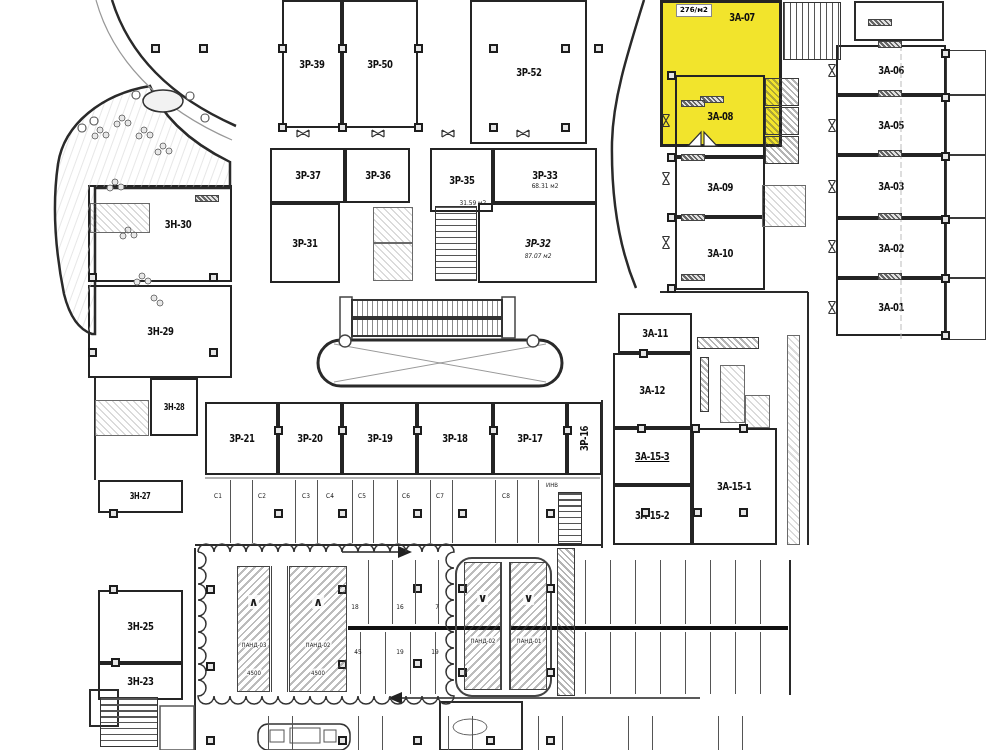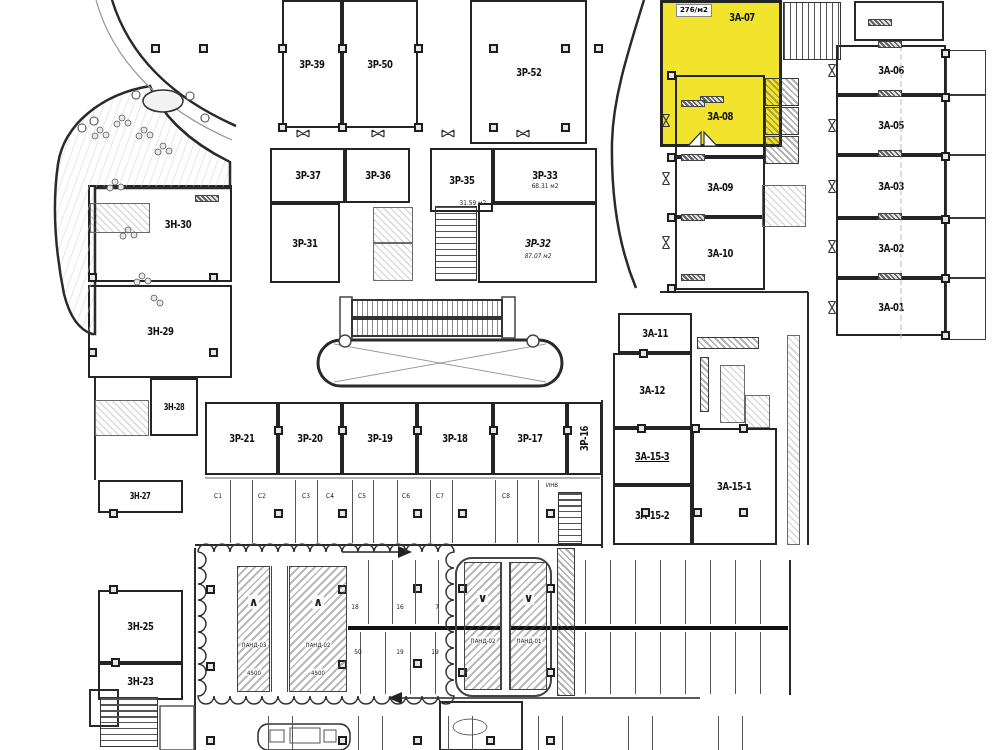--- a/index.html
+++ b/index.html
@@ -459,18 +459,18 @@
       <div class="ttext num" style="left: 262px; top: 496px;">C2</div>
       <div class="ttext num" style="left: 306px; top: 496px;">C3</div>
       <div class="ttext num" style="left: 330px; top: 496px;">C4</div>
       <div class="ttext num" style="left: 362px; top: 496px;">C5</div>
       <div class="ttext num" style="left: 406px; top: 496px;">C6</div>
       <div class="ttext num" style="left: 440px; top: 496px;">C7</div>
       <div class="ttext num" style="left: 506px; top: 496px;">C8</div>
       <div class="ttext num" style="left: 355px; top: 607px;">18</div>
       <div class="ttext num" style="left: 400px; top: 607px;">16</div>
       <div class="ttext num" style="left: 437px; top: 607px;">7</div>
-      <div class="ttext num" style="left: 358px; top: 652px;">50</div>
+      <div class="ttext num" style="left: 358px; top: 652px;">45</div>
       <div class="ttext num" style="left: 400px; top: 652px;">19</div>
       <div class="ttext num" style="left: 435px; top: 652px;">19</div>
       <div class="ttext" style="left: 552px; top: 484px;">ИНВ</div>
     </div>
 </div>
 
 </body></html>

